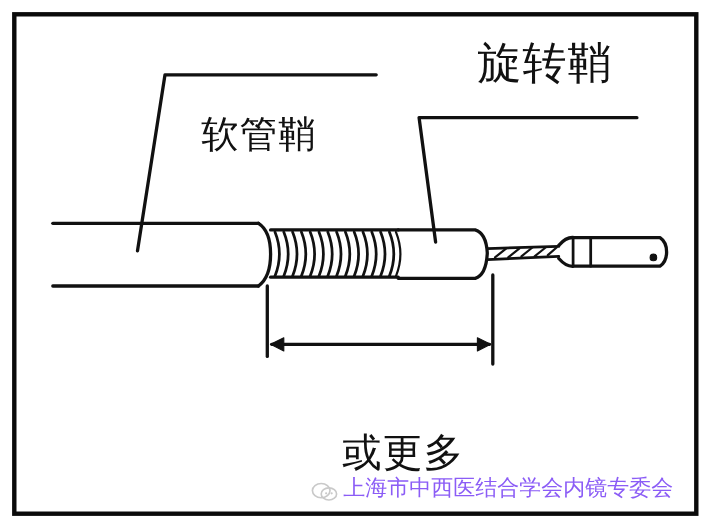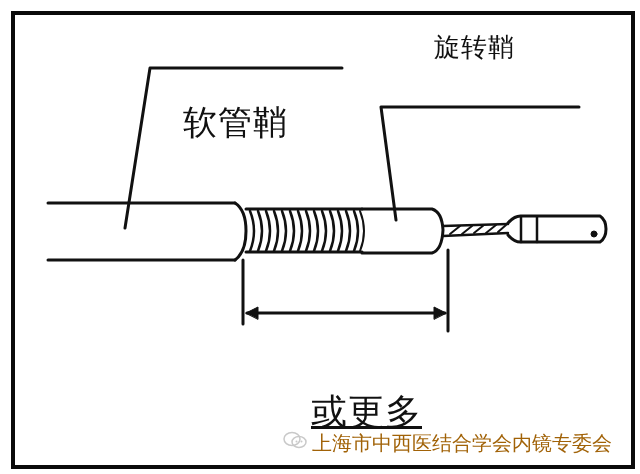--- a/index.html
+++ b/index.html
@@ -1,23 +1,23 @@
 <!DOCTYPE html>
 <html><head>
 <meta charset="utf-8">
 <style>
   html, body { margin: 0; padding: 0; background: #ffffff; }
   body { width: 640px; height: 474px; position: relative; overflow: hidden; font-family: "DejaVu Sans", sans-serif; }
   .frame { position: absolute; left: 11px; top: 11px; width: 616px; height: 450px; border: 4px solid #0a0a0a; box-sizing: content-box; background: #fff; }
   svg.drawing { position: absolute; left: 0; top: 0; }
   .label { position: absolute; color: #111; font-family: "DejaVu Sans", sans-serif; white-space: nowrap; letter-spacing: 1px; }
   .lbl-hose { left: 183px; top: 100px; font-size: 34px; font-family: Liberation Serif, serif; }
-  .lbl-rot { left: 434px; top: 30px; font-size: 26px; }
-  .lbl-more { left: 311px; top: 388px; font-size: 36px; text-decoration: underline; }
-  .watermark { position: absolute; left: 282px; top: 430px; font-size: 20px; color: #a16207; white-space: nowrap; display: flex; align-items: flex-start; gap: 4px; }
+  .lbl-rot { left: 434px; top: 30px; font-size: 40px; }
+  .lbl-more { left: 311px; top: 388px; font-size: 36px; }
+  .watermark { position: absolute; left: 282px; top: 430px; font-size: 20px; color: #8b5cf6; white-space: nowrap; display: flex; align-items: flex-end; gap: 4px; }
   .wm-icon { width: 26px; height: 20px; }
 </style>
 </head>
 <body>
 
 <div class="frame"></div>
 
 <svg class="drawing" width="640" height="474" viewBox="0 0 640 474">
   <g fill="none" stroke="#111" stroke-linecap="round" stroke-linejoin="round">
 

